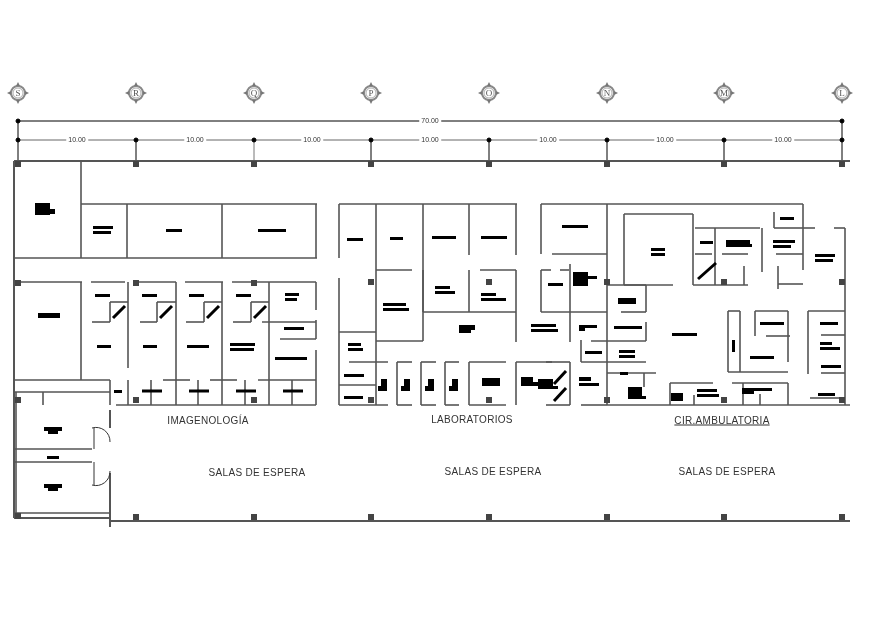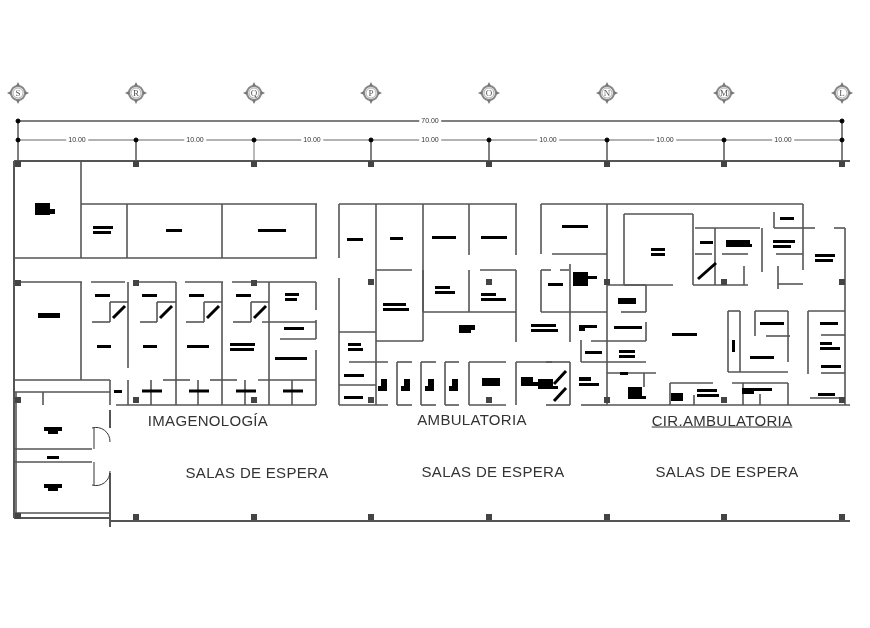--- a/index.html
+++ b/index.html
@@ -1,20 +1,20 @@
 <!DOCTYPE html>
 <html><head>
 <meta charset="utf-8">
 <style>
   html, body { margin:0; padding:0; background:#ffffff; }
   body { width:870px; height:628px; position:relative; overflow:hidden; font-family:"Liberation Sans", sans-serif; }
   #plan { position:absolute; left:0; top:0; width:870px; height:628px; }
   .axis-label { position:absolute; width:16px; height:16px; font-size:9px; color:#555; text-align:center; line-height:16px; font-family:"Liberation Serif", serif; transform:translate(-50%,-50%); }
   .dim-label { position:absolute; font-size:7px; color:#333; background:#fff; padding:0 2px; transform:translate(-50%,-50%); line-height:8px; }
-  .room-label { position:absolute; font-size:15px; color:#333; letter-spacing:0.3px; transform:translate(-50%,-50%); white-space:nowrap; }
+  .room-label { position:absolute; font-size:10px; color:#333; letter-spacing:0.3px; transform:translate(-50%,-50%); white-space:nowrap; }
 </style>
 </head>
 <body>
 
 <svg id="plan" viewBox="0 0 870 628" xmlns="http://www.w3.org/2000/svg">
   <defs>
     <g id="axismark">
       <circle cx="0" cy="0" r="7" fill="none" stroke="#888" stroke-width="2"></circle>
       <circle cx="0" cy="0" r="5" fill="#fff" stroke="#999" stroke-width="0.8"></circle>
       <path d="M-11 0 L-7 -2 L-7 2 Z M11 0 L7 -2 L7 2 Z M0 -11 L-2 -7 L2 -7 Z M0 11 L-2 7 L2 7 Z" fill="#777"></path>
@@ -404,17 +404,17 @@
 <div class="dim-label" style="left:430px;top:121px;">70.00</div>
 <div class="dim-label" style="left:77px;top:140px;">10.00</div>
 <div class="dim-label" style="left:195px;top:140px;">10.00</div>
 <div class="dim-label" style="left:312px;top:140px;">10.00</div>
 <div class="dim-label" style="left:430px;top:140px;">10.00</div>
 <div class="dim-label" style="left:548px;top:140px;">10.00</div>
 <div class="dim-label" style="left:665px;top:140px;">10.00</div>
 <div class="dim-label" style="left:783px;top:140px;">10.00</div>
 
 <div class="room-label" style="left:208px;top:420px;">IMAGENOLOGÍA</div>
-<div class="room-label" style="left:472px;top:419px;">AMBULATORIA</div>
+<div class="room-label" style="left:472px;top:419px;">LABORATORIOS</div>
 <div class="room-label" style="left:722px;top:420px;text-decoration:underline;">CIR.AMBULATORIA</div>
 <div class="room-label" style="left:257px;top:472px;">SALAS DE ESPERA</div>
 <div class="room-label" style="left:493px;top:471px;">SALAS DE ESPERA</div>
 <div class="room-label" style="left:727px;top:471px;">SALAS DE ESPERA</div>
 
 </body></html>

